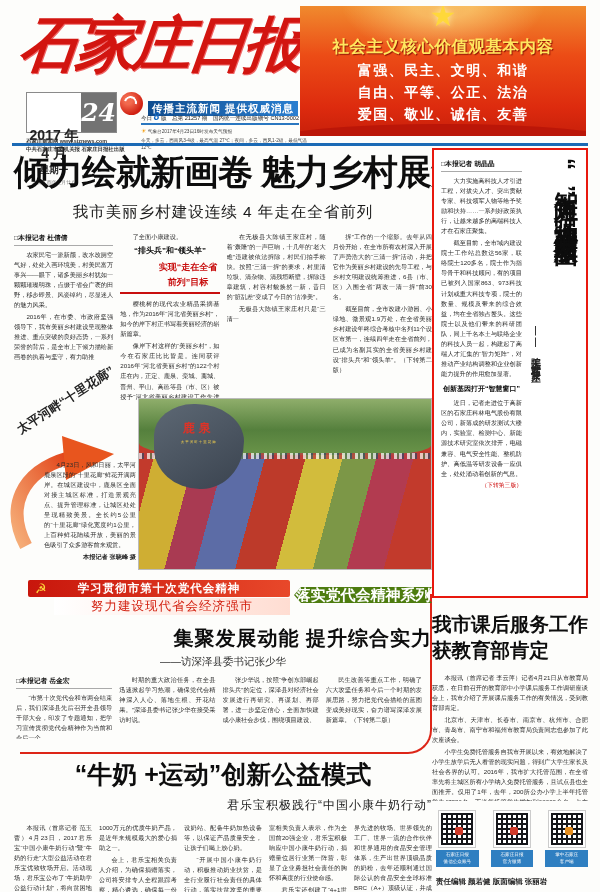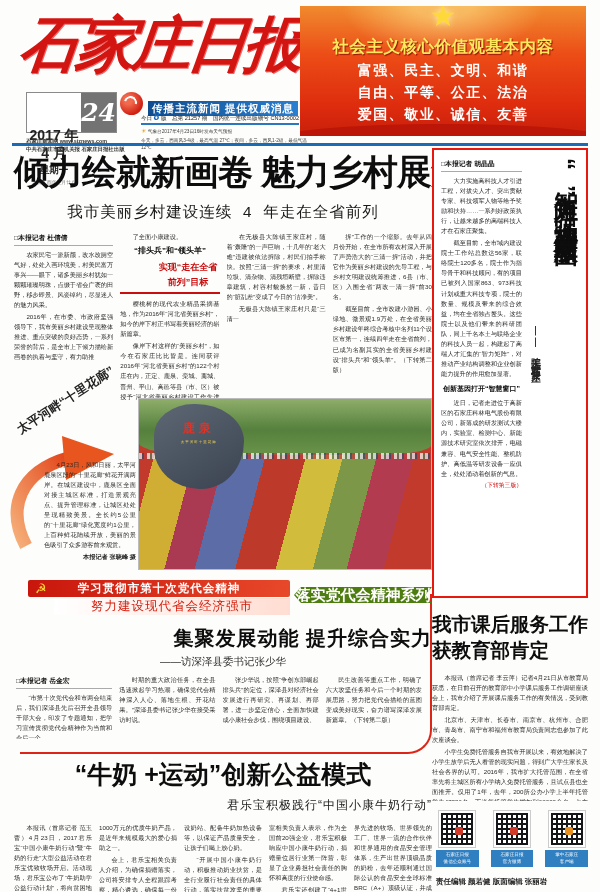--- a/index.html
+++ b/index.html
@@ -46,21 +46,21 @@
     justify-content:space-between; align-items:baseline; font-size:5.6px; color:#222; }
   .edition-line .pages-num { color:#1668c0; font-size:10px; font-weight:bold; font-style:italic; }
   .rule-blue-thin { position:absolute; left:141px; top:123px; width:158px; height:1.5px; background:#2a77c0; }
   .weather { position:absolute; left:141px; top:127px; width:170px; font-size:4.7px; color:#444; line-height:1.6; }
   .weather .sun { color:#f5a012; font-size:6px; }
   .header-rule { position:absolute; left:12px; top:143px; width:576px; height:2.5px; background:#1b6ab5; }
 
   
   .lead-head { position:absolute; left:14px; top:149px; width:418px; text-align:center; }
   .lead-h1 { font-size:35px; font-weight:bold; color:#0d0d0d; letter-spacing:-1px; white-space:nowrap; }
-  .lead-h2 { margin-top:6px; font-size:15.5px; color:#1a1a1a; letter-spacing:1px;font-family:Liberation Mono, monospace; }
+  .lead-h2 { margin-top:6px; font-size:15.5px; color:#1a1a1a; letter-spacing:1px; }
   .tiny { font-size:6.2px; line-height:1.62; text-align:justify; color:#2a2a2a; }
   .tiny p { margin:0 0 2px; text-indent:2em; }
   .byline { font-size:6.8px; font-weight:bold; color:#111; border-bottom:.5px solid #aaa;
     padding-bottom:2px; margin-bottom:4px; }
   .lead-row1 { position:absolute; left:14px; top:232px; width:418px; height:172px; display:flex; gap:7px; overflow:hidden; }
   .lead-row1 .col { flex:1; overflow:hidden; }
   .center-box { text-align:center; margin:3px 0 5px; border-bottom:2.5px solid #c80e0e; padding-bottom:3px; }
   .cb1 { font-size:8px; font-weight:bold; color:#111; }
   .cb2 { font-size:9px; font-weight:bold; color:#c80e0e; margin-top:2px;margin-left:36px; }
   .lead-row2 { position:absolute; left:14px; top:398px; width:418px; height:172px; display:flex; }

